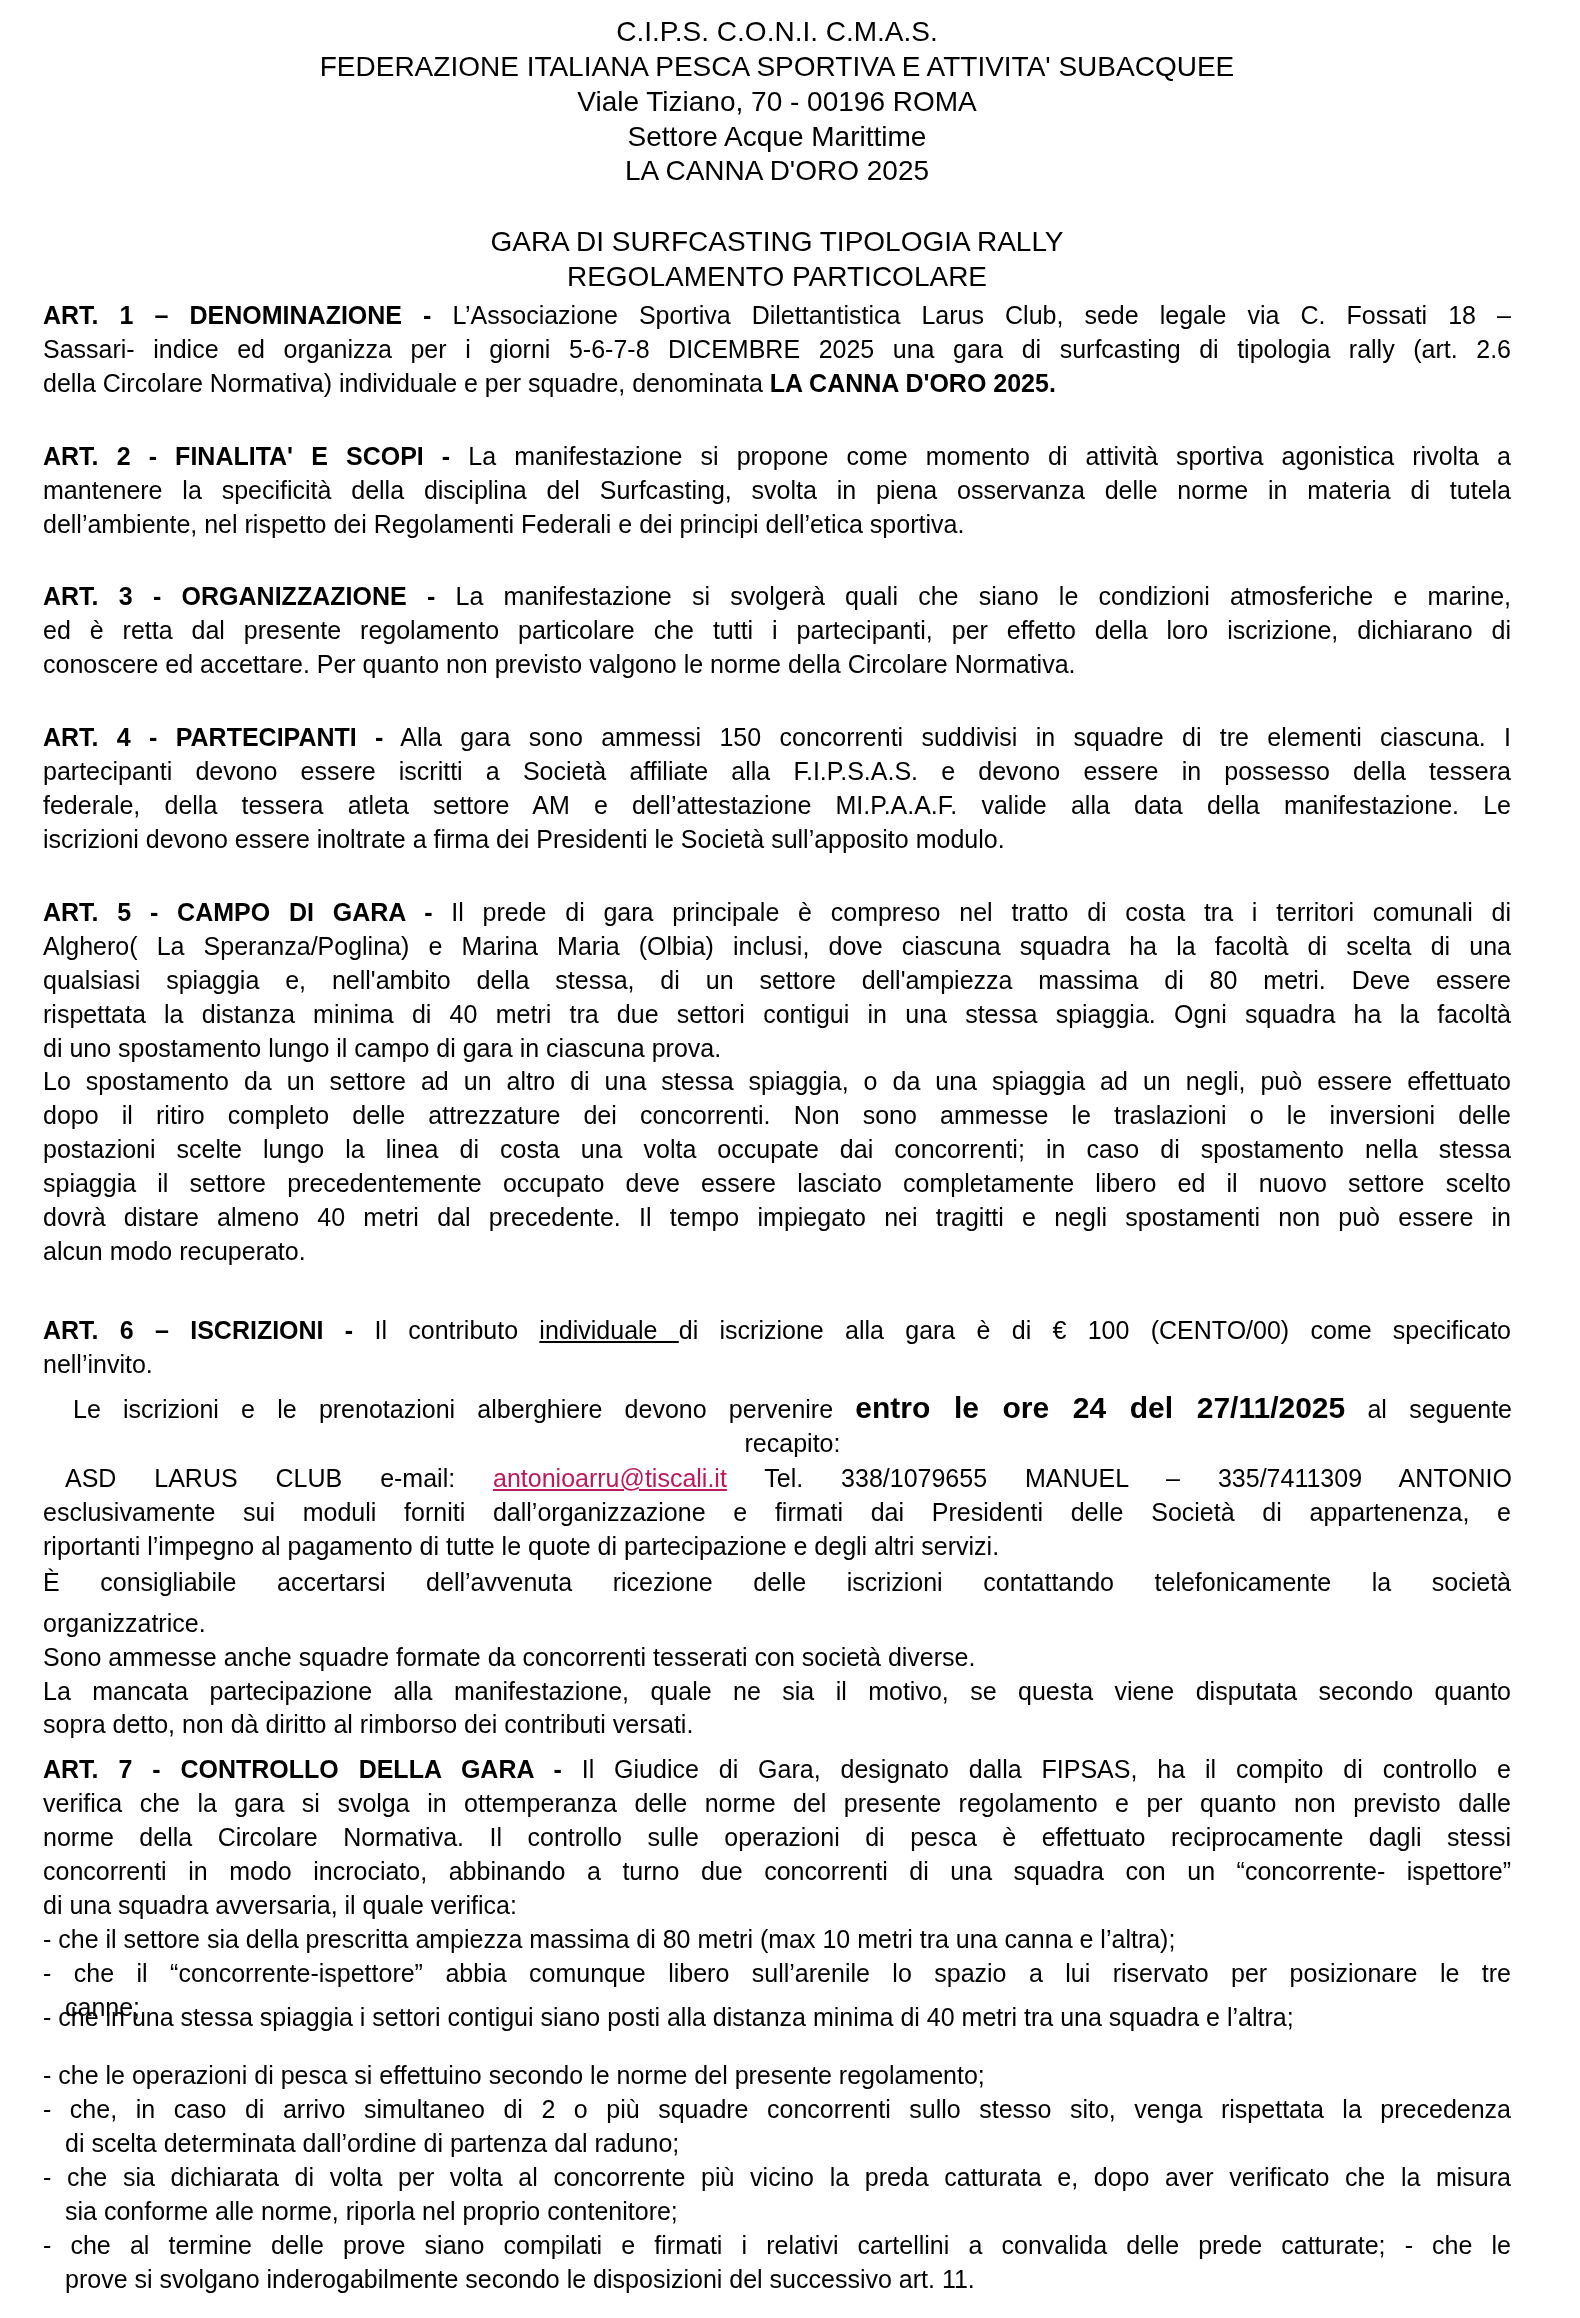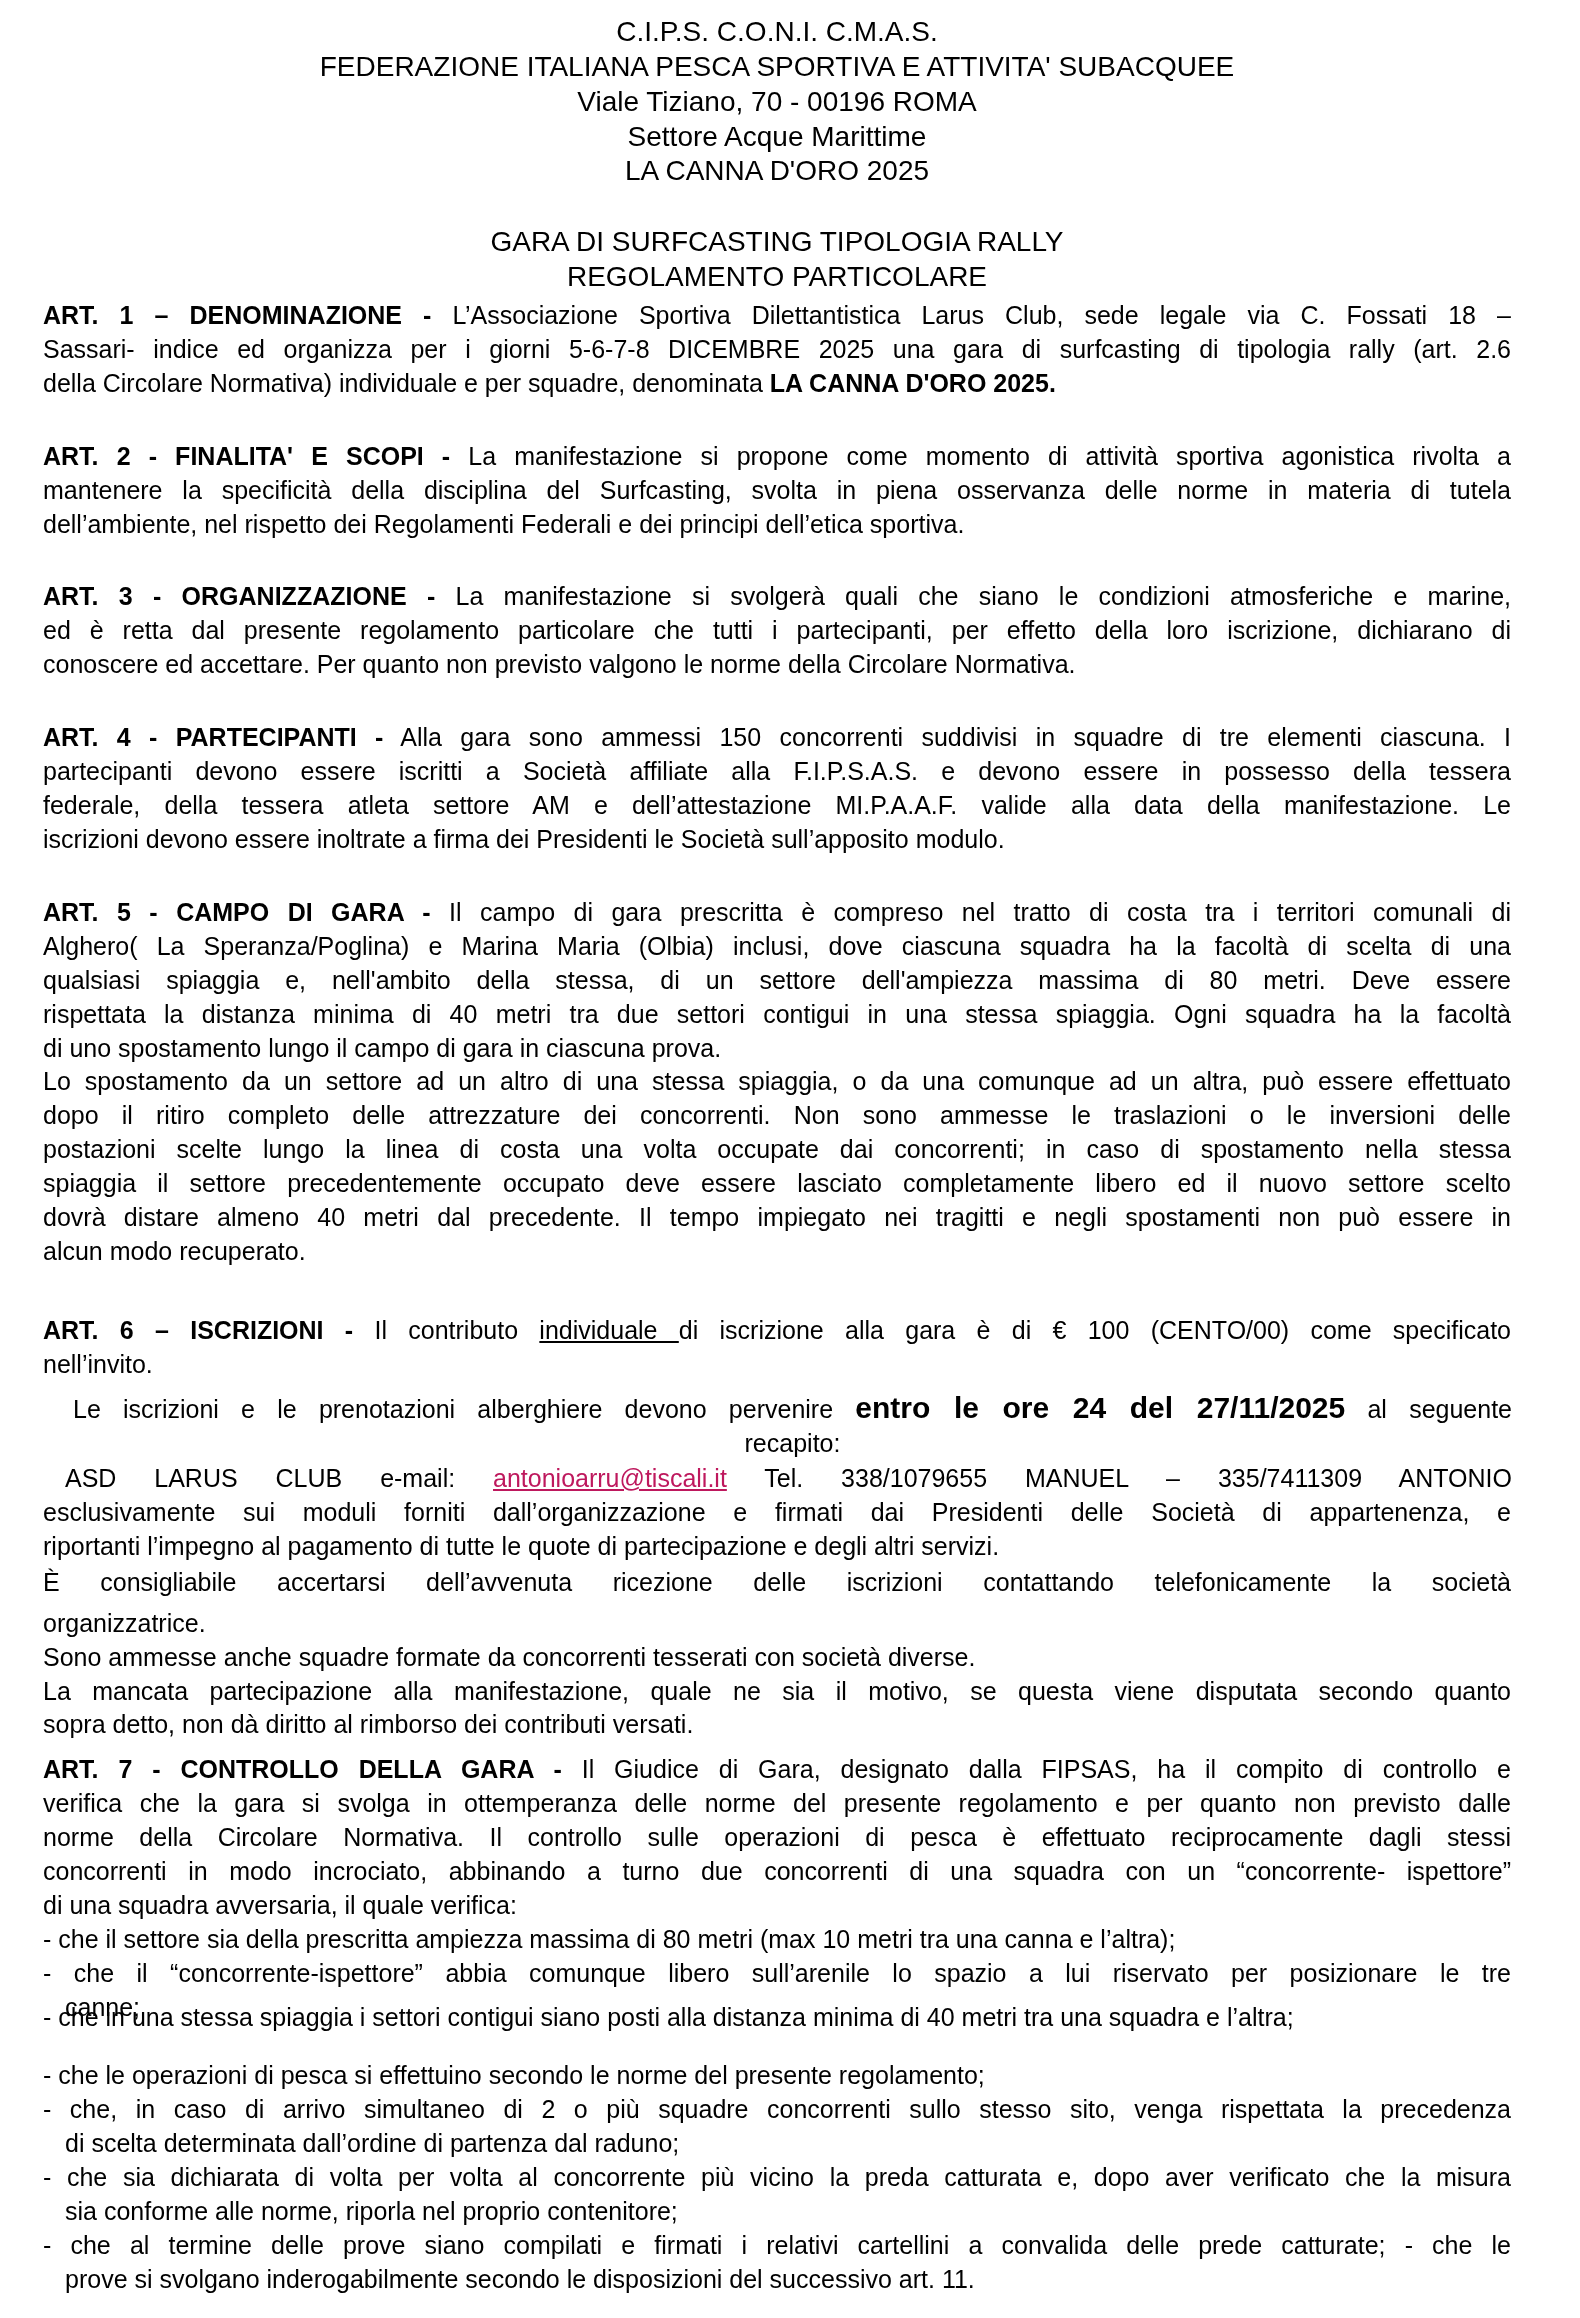--- a/index.html
+++ b/index.html
@@ -41,26 +41,26 @@
 
   <div class="ln j" style="top:579px"><span class="b">ART. 3 - ORGANIZZAZIONE -</span><span> La manifestazione si svolgerà quali che siano le condizioni atmosferiche e marine,</span></div>
   <div class="ln j" style="top:613px">ed è retta dal presente regolamento particolare che tutti i partecipanti, per effetto della loro iscrizione, dichiarano  di</div>
   <div class="ln" style="top:647px">conoscere ed accettare. Per quanto non previsto valgono le norme della Circolare Normativa.</div>
 
   <div class="ln j" style="top:720px"><span class="b">ART. 4 - PARTECIPANTI -</span><span> Alla gara sono ammessi 150 concorrenti suddivisi in squadre di tre elementi ciascuna. I</span></div>
   <div class="ln j" style="top:788px">federale, della tessera atleta settore AM e dell’attestazione MI.P.A.A.F. valide alla data della manifestazione. Le</div>
   <div class="ln j" style="top:754px">partecipanti devono essere iscritti a Società affiliate alla F.I.P.S.A.S. e devono essere in possesso della tessera</div>
   <div class="ln" style="top:822px">iscrizioni devono essere inoltrate a firma dei Presidenti le Società sull’apposito modulo.</div>
 
-  <div class="ln j" style="top:895px"><span class="b">ART. 5 - CAMPO DI GARA -</span><span> Il campo di gara prescritta è compreso nel tratto di costa tra i territori comunali di</span></div>
+  <div class="ln j" style="top:895px"><span class="b">ART. 5 - CAMPO DI GARA -</span><span> Il prede di gara principale è compreso nel tratto di costa tra i territori comunali di</span></div>
   <div class="ln j" style="top:929px">Alghero( La Speranza/Poglina) e Marina Maria (Olbia)  inclusi, dove ciascuna squadra ha la facoltà di scelta di una</div>
   <div class="ln j" style="top:963px">qualsiasi spiaggia e, nell'ambito della stessa, di un settore dell'ampiezza massima di 80 metri. Deve essere</div>
   <div class="ln j" style="top:997px">rispettata la distanza minima di 40 metri tra due settori contigui in una stessa spiaggia.  Ogni squadra ha la facoltà</div>
   <div class="ln" style="top:1031px">di uno spostamento lungo il campo di gara in ciascuna prova.</div>
-  <div class="ln j" style="top:1064px">Lo spostamento da un settore ad un altro di una stessa spiaggia, o da una comunque ad un altra, può essere effettuato</div>
+  <div class="ln j" style="top:1064px">Lo spostamento da un settore ad un altro di una stessa spiaggia, o da una spiaggia ad un negli, può essere effettuato</div>
   <div class="ln j" style="top:1098px">dopo il ritiro completo delle attrezzature dei concorrenti. Non sono ammesse le traslazioni o  le inversioni delle</div>
   <div class="ln j" style="top:1132px">postazioni scelte lungo la linea di costa una volta occupate dai concorrenti; in caso di  spostamento nella stessa</div>
   <div class="ln j" style="top:1166px">spiaggia il settore precedentemente occupato deve essere lasciato completamente libero ed il nuovo settore scelto</div>
   <div class="ln j" style="top:1200px">dovrà distare almeno 40 metri dal precedente. Il tempo impiegato nei tragitti e negli spostamenti non può essere in</div>
   <div class="ln" style="top:1234px">alcun modo recuperato.</div>
 
   <div class="ln j" style="top:1313px"><span class="b">ART. 6 – ISCRIZIONI -</span><span> Il contributo </span><span class="u">individuale </span><span>di iscrizione alla gara è di € 100 (CENTO/00) come specificato</span></div>
   <div class="ln" style="top:1347px">nell’invito.</div>
   <div class="ln j ind1" style="top:1391px"><span>Le iscrizioni e le prenotazioni alberghiere devono pervenire </span><span class="big">entro le ore 24 del 27/11/2025</span><span> al seguente</span></div>
   <div class="ln ind1" style="top:1426px">recapito:</div>

